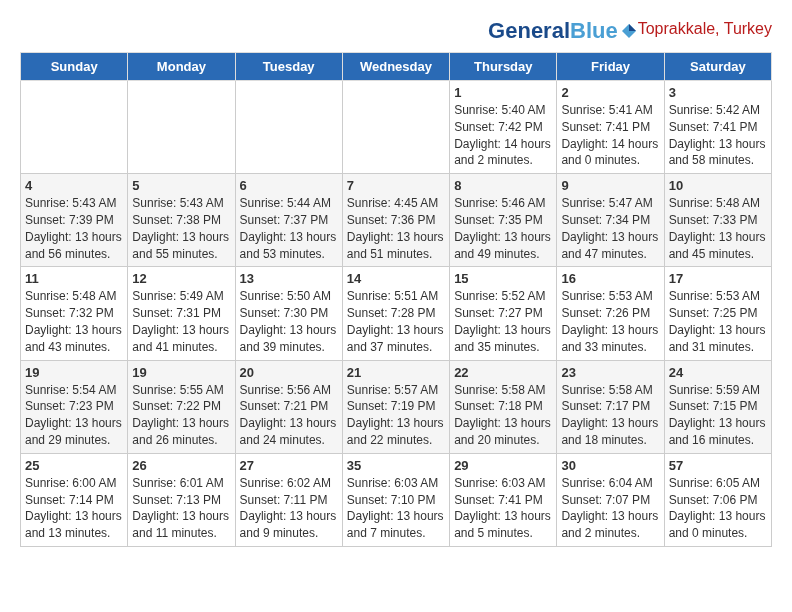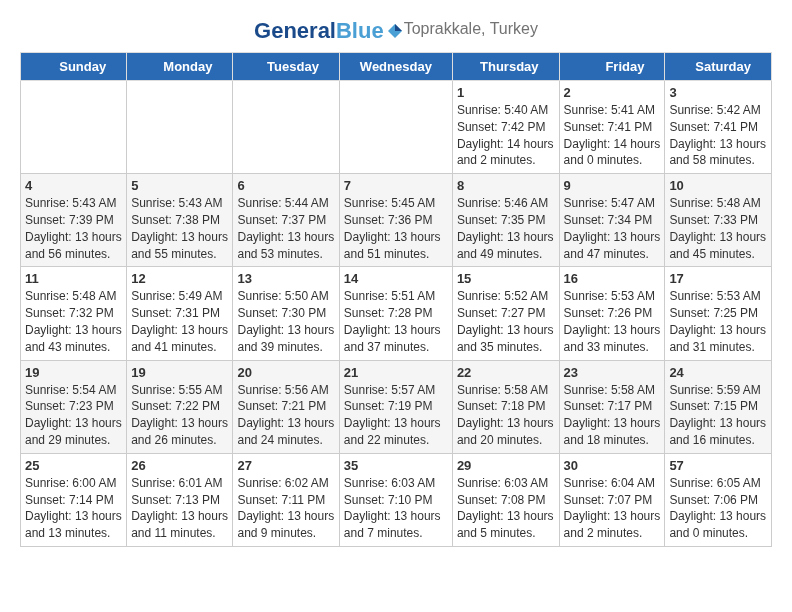--- a/index.html
+++ b/index.html
@@ -5,21 +5,21 @@
     * { box-sizing: border-box; margin: 0; padding: 0; }
     body {
       font-family: Arial, sans-serif;
       background: #fff;
       width: 792px;
       min-height: 612px;
       padding: 20px;
     }
     .header {
       display: flex;
-      justify-content: center;
+      justify-content: flex-end;
       align-items: flex-start;
       margin-bottom: 10px;
     }
     .logo {
       display: flex;
       align-items: center;
     }
     .logo-text {
       font-size: 22px;
       font-weight: bold;
@@ -37,32 +37,32 @@
     .title-block {
       text-align: right;
     }
     .title-month {
       font-size: 36px;
       color: #333;
       font-weight: normal;
     }
     .title-location {
       font-size: 16px;
-      color: #737373;
+      color: #b91c1c;
     }
     table {
       width: 100%;
       border-collapse: collapse;
       font-size: 11px;
     }
     thead tr th {
       background-color: #2a6ab5;
       color: #fff;
-      padding: 6px 20px;
-      text-align: right;
+      padding: 6px 5px;
+      text-align: center;
       font-size: 13px;
       font-weight: bold;
       border: 1px solid #ddd;
     }
     tbody tr td {
       border: 1px solid #ccc;
       vertical-align: top;
       padding: 4px;
       height: 85px;
       width: 107px;
@@ -168,21 +168,21 @@
         </td>
         <td>
           <span class="day-num">6</span>
           <div class="day-content">Sunrise: 5:44 AM
 Sunset: 7:37 PM
 Daylight: 13 hours
 and 53 minutes.</div>
         </td>
         <td>
           <span class="day-num">7</span>
-          <div class="day-content">Sunrise: 5:45 AM
+          <div class="day-content">Sunrise: 4:45 AM
 Sunset: 7:36 PM
 Daylight: 13 hours
 and 51 minutes.</div>
         </td>
         <td>
           <span class="day-num">8</span>
           <div class="day-content">Sunrise: 5:46 AM
 Sunset: 7:35 PM
 Daylight: 13 hours
 and 49 minutes.</div>
@@ -329,21 +329,21 @@
         <td>
           <span class="day-num">35</span>
           <div class="day-content">Sunrise: 6:03 AM
 Sunset: 7:10 PM
 Daylight: 13 hours
 and 7 minutes.</div>
         </td>
         <td>
           <span class="day-num">29</span>
           <div class="day-content">Sunrise: 6:03 AM
-Sunset: 7:08 PM
+Sunset: 7:41 PM
 Daylight: 13 hours
 and 5 minutes.</div>
         </td>
         <td>
           <span class="day-num">30</span>
           <div class="day-content">Sunrise: 6:04 AM
 Sunset: 7:07 PM
 Daylight: 13 hours
 and 2 minutes.</div>
         </td>

